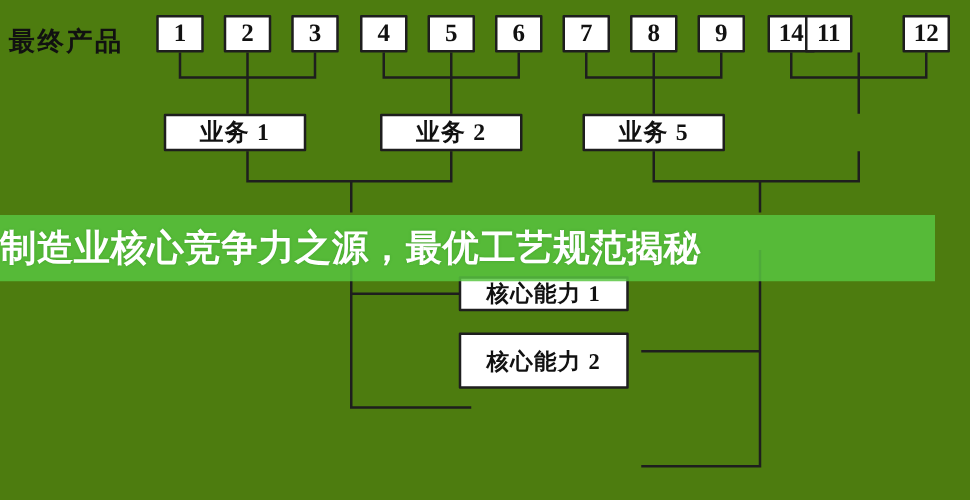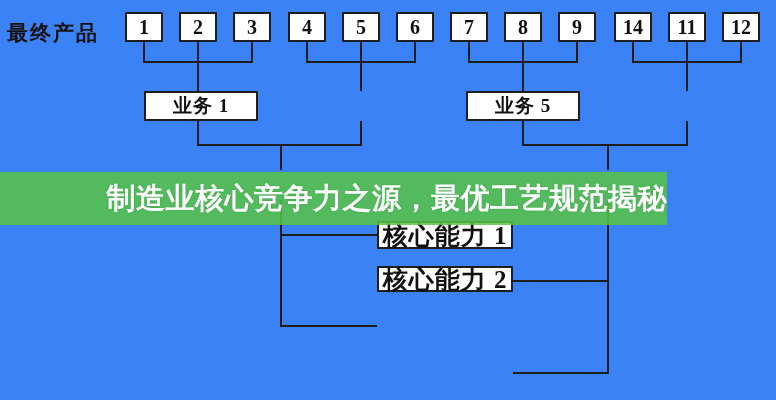--- a/index.html
+++ b/index.html
@@ -1,41 +1,41 @@
 <!DOCTYPE html>
 <html><head>
 <meta charset="utf-8">
 <style>
   html,body{margin:0;padding:0;}
   body{
     width:776px;height:400px;overflow:hidden;
     background:#fdfdfd;
     font-family:"Liberation Serif","DejaVu Serif",serif;
   }
-  .stage{position:relative;width:776px;height:400px;background:#3b82f6;}
+  .stage{position:relative;width:776px;height:400px;background:#4d7c0f;}
   .wires{position:absolute;left:0;top:0;z-index:1;}
   .box{
     position:absolute;z-index:2;
     display:flex;align-items:center;justify-content:center;
     background:#ffffff;border:2px solid #1e1e1e;border-radius:1px;
     box-sizing:border-box;color:#111;
     font-weight:bold;
   }
   .numbox{width:38px;height:30px;top:12px;font-size:20px;}
   .bizbox{width:114px;height:30px;top:91px;font-size:19px;letter-spacing:1px;}
   .cpbox{width:134px;height:30px;top:170px;font-size:19px;letter-spacing:1px;}
-  .ccbox{width:136px;left:377px;font-size:25px;letter-spacing:1px;}
+  .ccbox{width:136px;left:367px;font-size:18px;letter-spacing:1px;}
   .final-label{
     position:absolute;left:7px;top:19px;z-index:2;
     font-size:21px;font-weight:bold;letter-spacing:2px;color:#111;
   }
   .banner{
-    position:absolute;left:0;top:172px;width:667px;height:53px;z-index:5;
+    position:absolute;left:0;top:172px;width:748px;height:53px;z-index:5;
     background:rgba(88,198,64,0.84);
-    display:flex;align-items:center;justify-content:flex-end;
+    display:flex;align-items:center;justify-content:flex-start;
   }
   .banner-text{
     font-family:"Liberation Sans","DejaVu Sans",sans-serif;
     font-size:29px;font-weight:bold;color:#ffffff;
     letter-spacing:0.5px;white-space:nowrap;
     text-shadow:0 0 2px rgba(30,120,20,0.35);
   }
 </style>
 </head>
 <body>
@@ -60,27 +60,28 @@
   <div class="box numbox" style="left:125px">1</div>
   <div class="box numbox" style="left:179px">2</div>
   <div class="box numbox" style="left:233px">3</div>
   <div class="box numbox" style="left:288px">4</div>
   <div class="box numbox" style="left:342px">5</div>
   <div class="box numbox" style="left:396px">6</div>
   <div class="box numbox" style="left:450px">7</div>
   <div class="box numbox" style="left:504px">8</div>
   <div class="box numbox" style="left:558px">9</div>
   <div class="box numbox" style="left:614px">14</div>
-  <div class="box numbox" style="left:668px">11</div>
+  <div class="box numbox" style="left:644px">11</div>
   <div class="box numbox" style="left:722px">12</div>
 
-  <div class="box bizbox" style="left:144px">业务 1</div>
+  <div class="box bizbox" style="left:131px">业务 1</div>
+  <div class="box bizbox" style="left:304px">业务 2</div>
   <div class="box bizbox" style="left:466px">业务 5</div>
 
 
   <div class="box ccbox" style="top:221px;height:28px">核心能力 1</div>
-  <div class="box ccbox" style="top:266px;height:26px">核心能力 2</div>
+  <div class="box ccbox" style="top:266px;height:45px">核心能力 2</div>
 
   <div class="banner">
     <span class="banner-text">制造业核心竞争力之源，最优工艺规范揭秘</span>
   </div>
 
 </div>
 
 </body></html>

